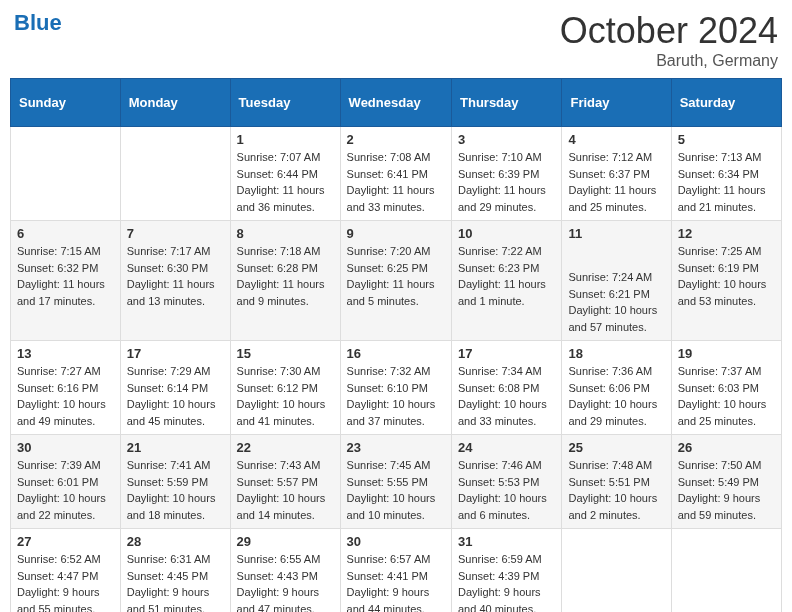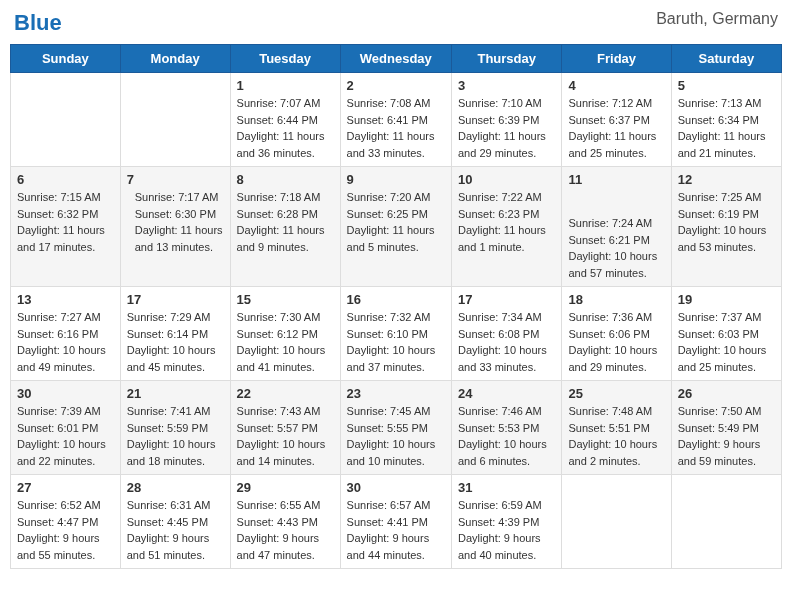--- a/index.html
+++ b/index.html
@@ -54,22 +54,22 @@
       color: #555;
     }
     .calendar {
       width: 100%;
       border-collapse: collapse;
       border: 1px solid #ccc;
     }
     .calendar th {
       background-color: #1a6eb5;
       color: white;
-      text-align: center;
-      padding: 6px 8px;
+      text-align: left;
+      padding: 16px 8px;
       font-size: 13px;
       font-weight: bold;
       border: 1px solid #1a5a9a;
     }
     .calendar td {
       vertical-align: top;
       padding: 5px 6px;
       border: 1px solid #ddd;
       font-size: 11px;
       color: #333;
@@ -96,20 +96,21 @@
     }
   </style>
 </head>
 <body>
 
 <div class="header">
   <div class="logo">
     <span class="logo-blue">Blue</span>
   </div>
   <div class="title-section">
+    <div class="month-year">October 2024</div>
     <div class="location">Baruth, Germany</div>
   </div>
 </div>
 
 <table class="calendar">
   <thead>
     <tr>
     <th>Sunday</th>
         <th>Monday</th>
         <th>Tuesday</th>
@@ -156,21 +157,21 @@
       </tr>
       <tr>
         <td>
           <span class="day-number">6</span>
           <div class="day-info" style="white-space: pre-line;">Sunrise: 7:15 AM
 Sunset: 6:32 PM
 Daylight: 11 hours and 17 minutes.</div>
         </td>
         <td>
           <span class="day-number">7</span>
-          <div class="day-info" style="white-space: pre-line; margin-left: 8px;">Sunrise: 7:17 AM
+          <div class="day-info" style="white-space: pre-line;">Sunrise: 7:17 AM
 Sunset: 6:30 PM
 Daylight: 11 hours and 13 minutes.</div>
         </td>
         <td>
           <span class="day-number">8</span>
           <div class="day-info" style="white-space: pre-line;">Sunrise: 7:18 AM
 Sunset: 6:28 PM
 Daylight: 11 hours and 9 minutes.</div>
         </td>
         <td>

